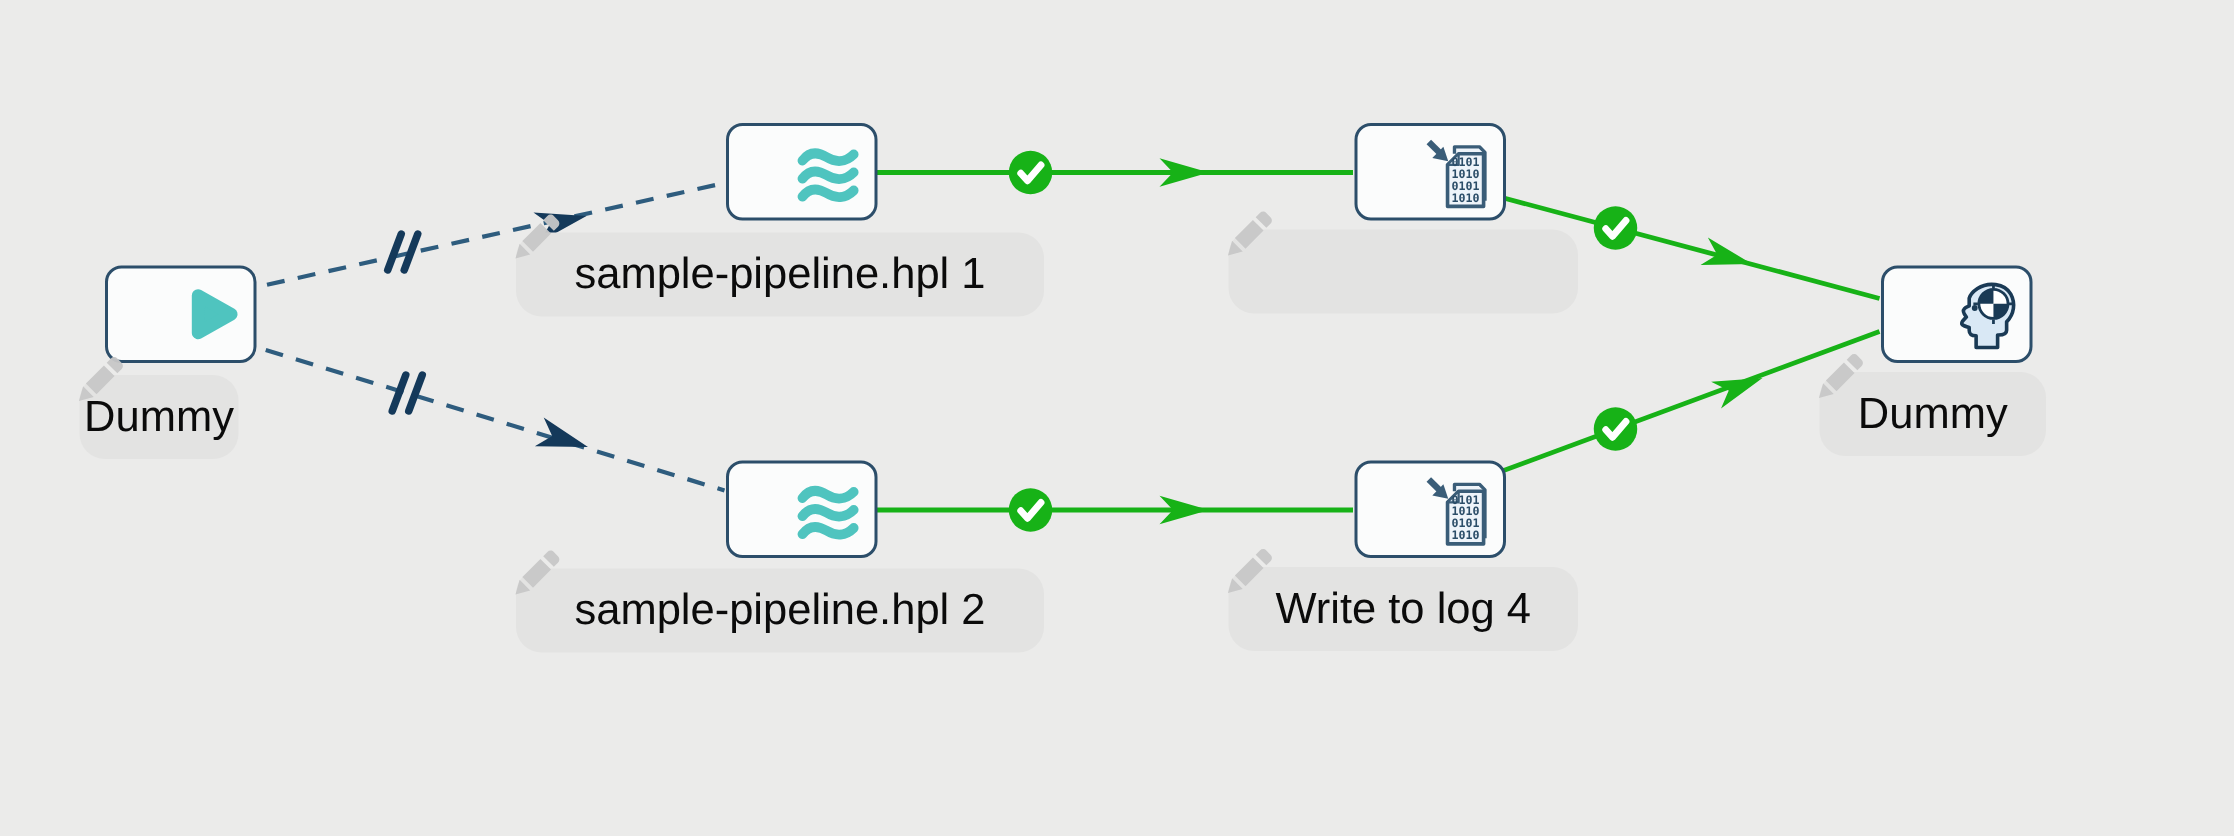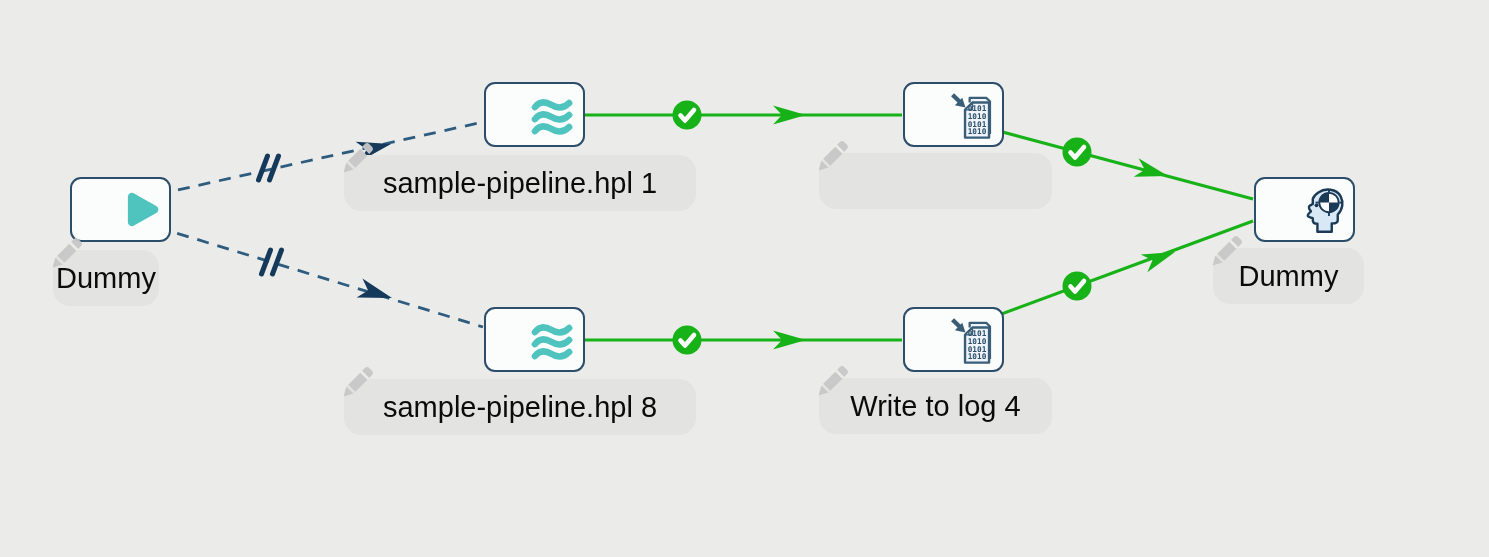--- a/index.html
+++ b/index.html
@@ -223,21 +223,21 @@
   <div class="pill pill-w1">
     <svg class="pencil" viewBox="0 0 24 24">
         <use href="#sym-pencil"></use>
       </svg>
   </div>
 
   <div class="pill pill-p2">
     <svg class="pencil" viewBox="0 0 24 24">
         <use href="#sym-pencil"></use>
       </svg>
-    <span>sample-pipeline.hpl 8</span>
+    <span>sample-pipeline.hpl 2</span>
   </div>
 
   <div class="pill pill-w2">
     <svg class="pencil" viewBox="0 0 24 24">
         <use href="#sym-pencil"></use>
       </svg>
     <span>Write to log 4</span>
   </div>
 
   <div class="pill pill-dummy">

